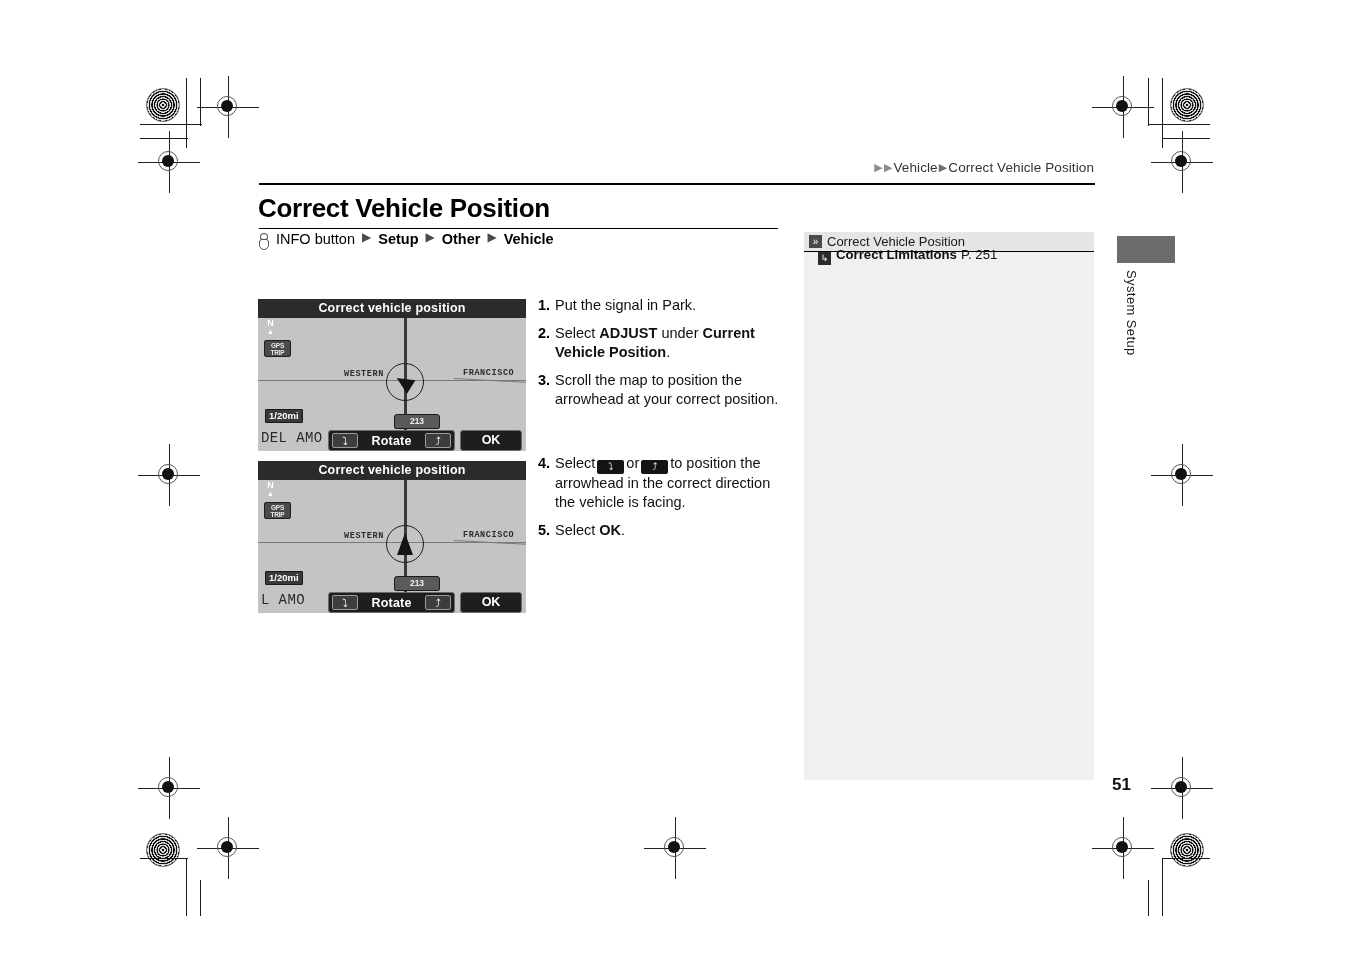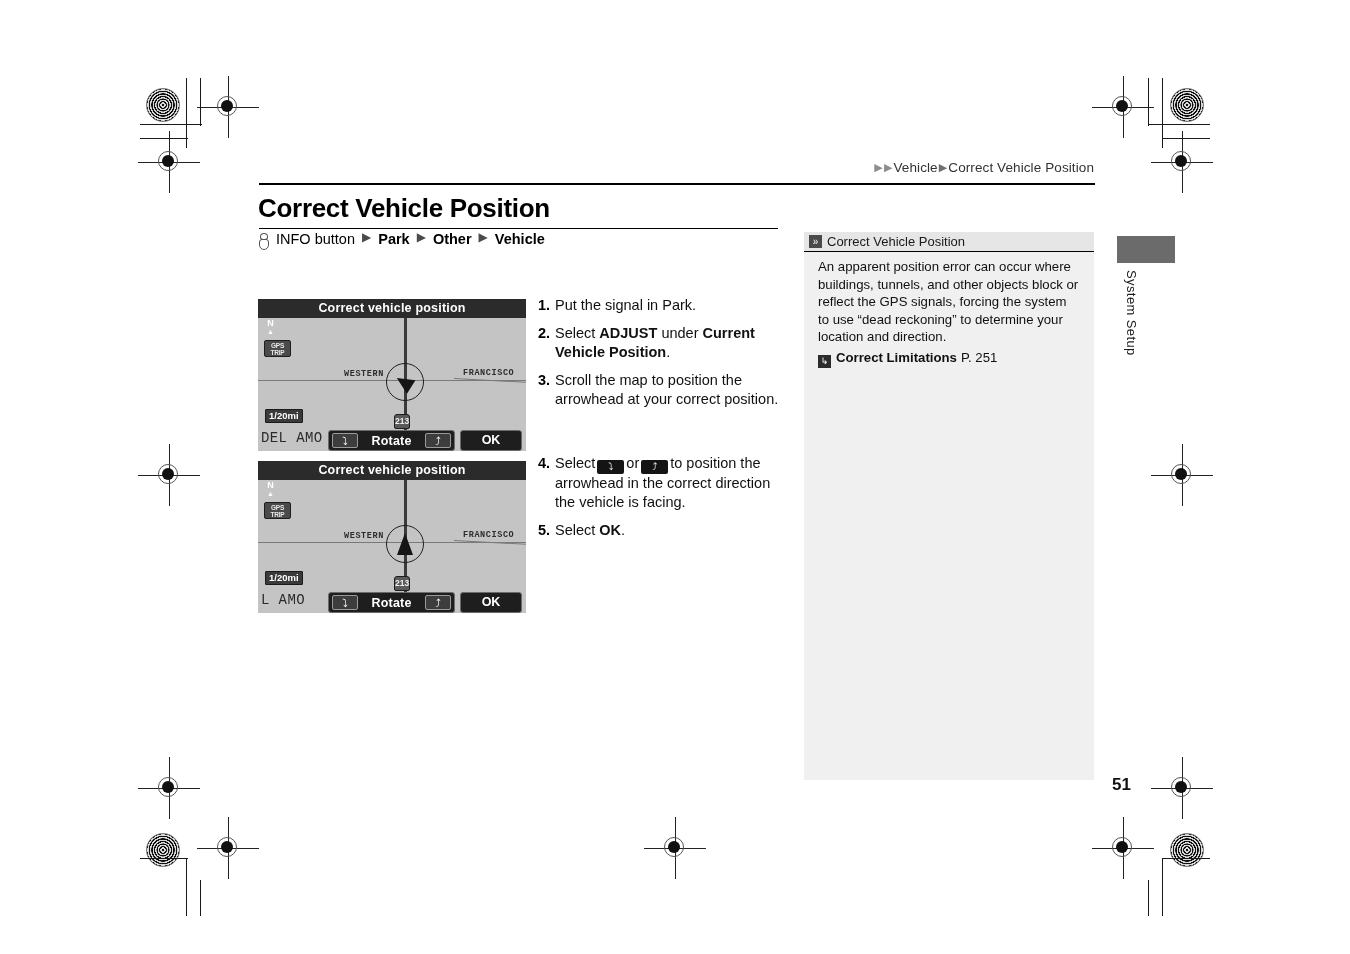--- a/index.html
+++ b/index.html
@@ -286,21 +286,21 @@
     font-size: 8.5px;
     font-family: "Liberation Mono", monospace;
     font-weight: bold;
     letter-spacing: 0.6px;
   }
   .lbl-western { left: 86px; top: 51px; }
   .lbl-francisco { left: 205px; top: 50px; }
   .route-shield {
     position: absolute;
     left: 136px; top: 96px;
-    width: 16px; height: 15px;
+    width: 46px; height: 15px;
     background: #5a5a5a;
     border: 1.2px solid #1c1c1c;
     border-radius: 3px 3px 2px 2px;
     color: #f0f0f0;
     font-size: 8.5px;
     font-weight: bold;
     text-align: center;
     line-height: 13px;
     box-sizing: border-box;
   }
@@ -632,21 +632,21 @@
 
   <div class="titlerule"></div>
 
   <div class="navpath">
     <span class="info-icon">
       <span class="knob"></span>
         <span class="stem"></span>
     </span>
     <span class="item">INFO button</span>
     <span class="tri">▶</span>
-    <span class="item bold">Park</span>
+    <span class="item bold">Setup</span>
     <span class="tri">▶</span>
     <span class="item bold">Other</span>
     <span class="tri">▶</span>
     <span class="item bold">Vehicle</span>
   </div>
 
 
   <div class="navshot" id="navshot-1">
     <div class="nav-titlebar">Correct vehicle position</div>
     <div class="nav-map">
@@ -737,21 +737,20 @@
     </div>
   </div>
 
   <div class="sidebar">
     <div class="sidebar-head">
       <span class="chev">»</span>
       <span class="ttl">Correct Vehicle Position</span>
     </div>
     <div class="sidebar-rule"></div>
     <div class="sidebar-body">
-      <p>An apparent position error can occur where buildings, tunnels, and other objects block or reflect the GPS signals, forcing the system to use “dead reckoning” to determine your location and direction.</p>
       <div class="xref">
         <span class="xicon">↳</span>
         <span class="xtitle">Correct Limitations</span>
         <span>P. 251</span>
       </div>
     </div>
   </div>
 
   <div class="sidetab-block"></div>
   <div class="sidetab-label">System Setup</div>

